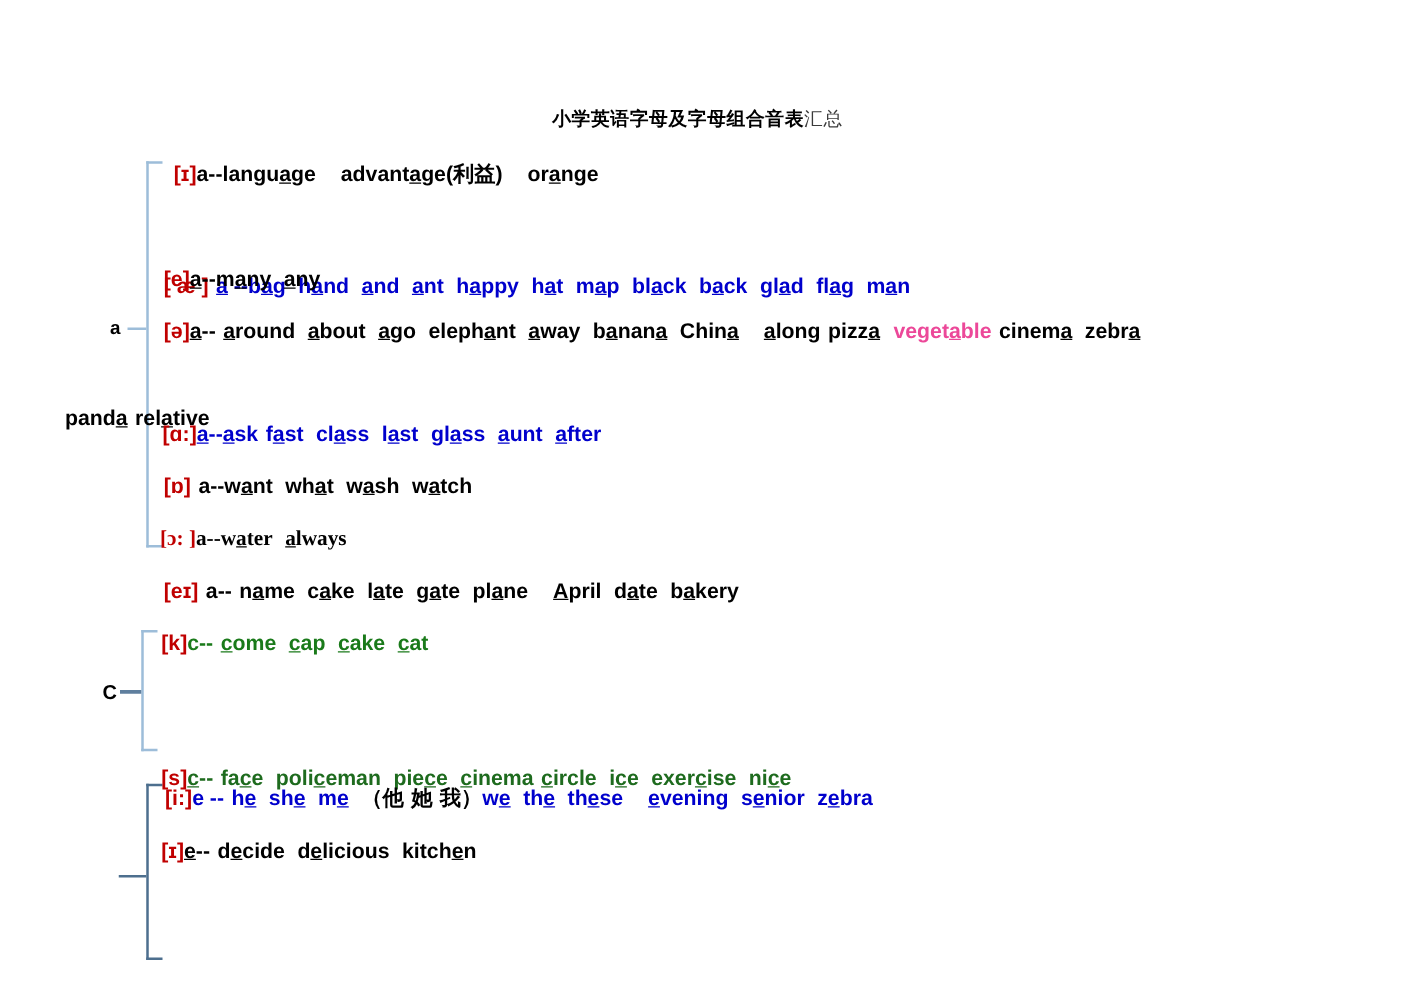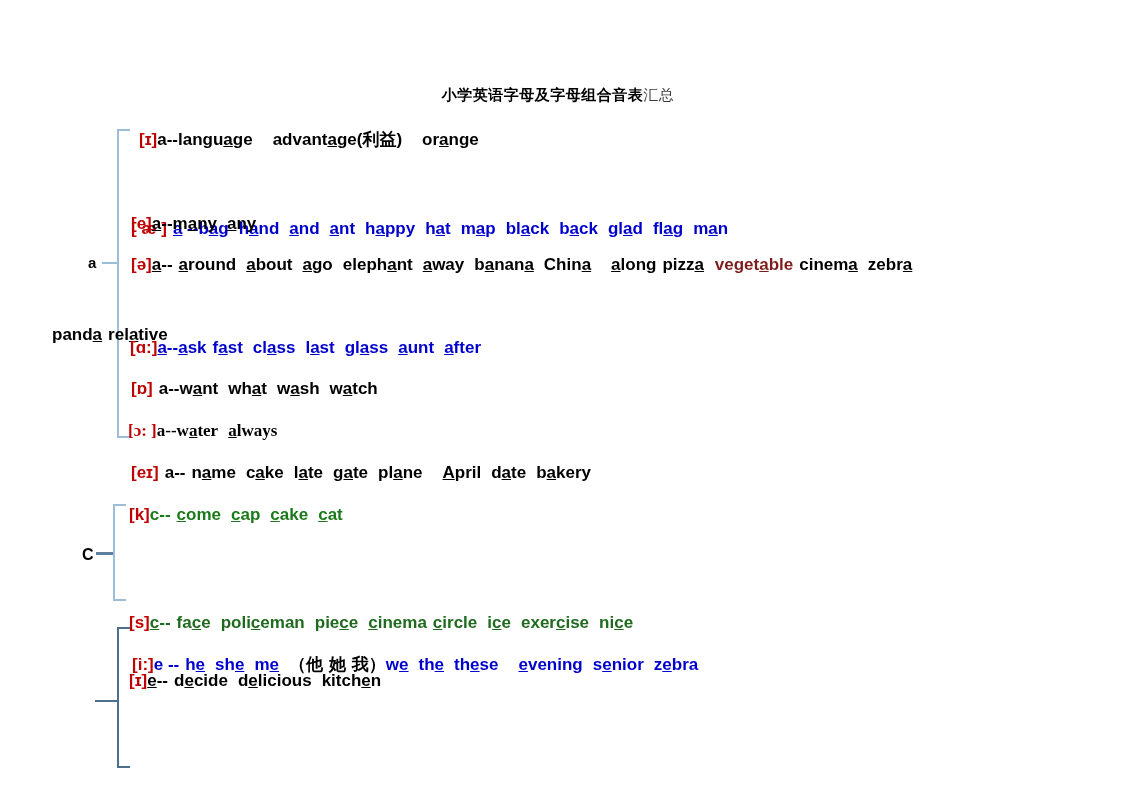--- a/index.html
+++ b/index.html
@@ -109,21 +109,21 @@
     line-height: 1;
   }
   .phon {
     color: #c00000;
     font-weight: bold;
   }
   .blk  { color: #000000; }
   .blue { color: #0000cc; }
   .grn  { color: #1a7a1a; }
   .dgrn { color: #1e6b1e; }
-  .lblue{ color: #7f1d1d; }
+  .lblue{ color: #ec4899; }
   .u { text-decoration: underline; text-underline-offset: 1px; }
   .sp { display: inline-block; width: 10px; }
   .sp-s { display: inline-block; width: 6px; }
   .sp-l { display: inline-block; width: 20px; }
   .cjk { font-family: "DejaVu Sans", "Liberation Sans", sans-serif; }
 </style>
 </head>
 <body>
 
 <div class="title">
@@ -191,19 +191,19 @@
 </div>
 
 <div class="row" style="left:129px; top:506px;">
   <span class="phon">[k]</span><span class="grn">c--</span><span class="sp-s"></span><span class="grn"><span class="u">c</span>ome</span><span class="sp"></span><span class="grn"><span class="u">c</span>ap</span><span class="sp"></span><span class="grn"><span class="u">c</span>ake</span><span class="sp"></span><span class="grn"><span class="u">c</span>at</span>
 </div>
 
 <div class="row" style="left:129px; top:614px;">
   <span class="phon">[s]</span><span class="dgrn"><span class="u">c</span>--</span><span class="sp-s"></span><span class="dgrn">fa<span class="u">c</span>e</span><span class="sp"></span><span class="dgrn">poli<span class="u">c</span>eman</span><span class="sp"></span><span class="dgrn">pie<span class="u">c</span>e</span><span class="sp"></span><span class="dgrn"><span class="u">c</span>inema</span><span class="sp-s"></span><span class="dgrn"><span class="u">c</span>ircle</span><span class="sp"></span><span class="dgrn">i<span class="u">c</span>e</span><span class="sp"></span><span class="dgrn">exer<span class="u">c</span>ise</span><span class="sp"></span><span class="dgrn">ni<span class="u">c</span>e</span>
 </div>
 
-<div class="row" style="left:132px; top:630px;margin-top:26px;">
+<div class="row" style="left:132px; top:630px;">
   <span class="phon">[i:]</span><span class="blue">e --</span><span class="sp-s"></span><span class="blue">h<span class="u">e</span></span><span class="sp"></span><span class="blue">sh<span class="u">e</span></span><span class="sp"></span><span class="blue">m<span class="u">e</span></span><span class="sp"></span><span class="blk cjk">（他 她 我）</span><span class="blue">w<span class="u">e</span></span><span class="sp"></span><span class="blue">th<span class="u">e</span></span><span class="sp"></span><span class="blue">th<span class="u">e</span>se</span><span class="sp-l"></span><span class="blue"><span class="u">e</span>vening</span><span class="sp"></span><span class="blue">s<span class="u">e</span>nior</span><span class="sp"></span><span class="blue">z<span class="u">e</span>bra</span>
 </div>
 
 <div class="row" style="left:129px; top:672px;">
   <span class="phon">[ɪ]</span><span class="blk"><span class="u">e</span>--</span><span class="sp-s"></span><span class="blk">d<span class="u">e</span>cide</span><span class="sp"></span><span class="blk">d<span class="u">e</span>licious</span><span class="sp"></span><span class="blk">kitch<span class="u">e</span>n</span>
 </div>
 
 </body></html>

